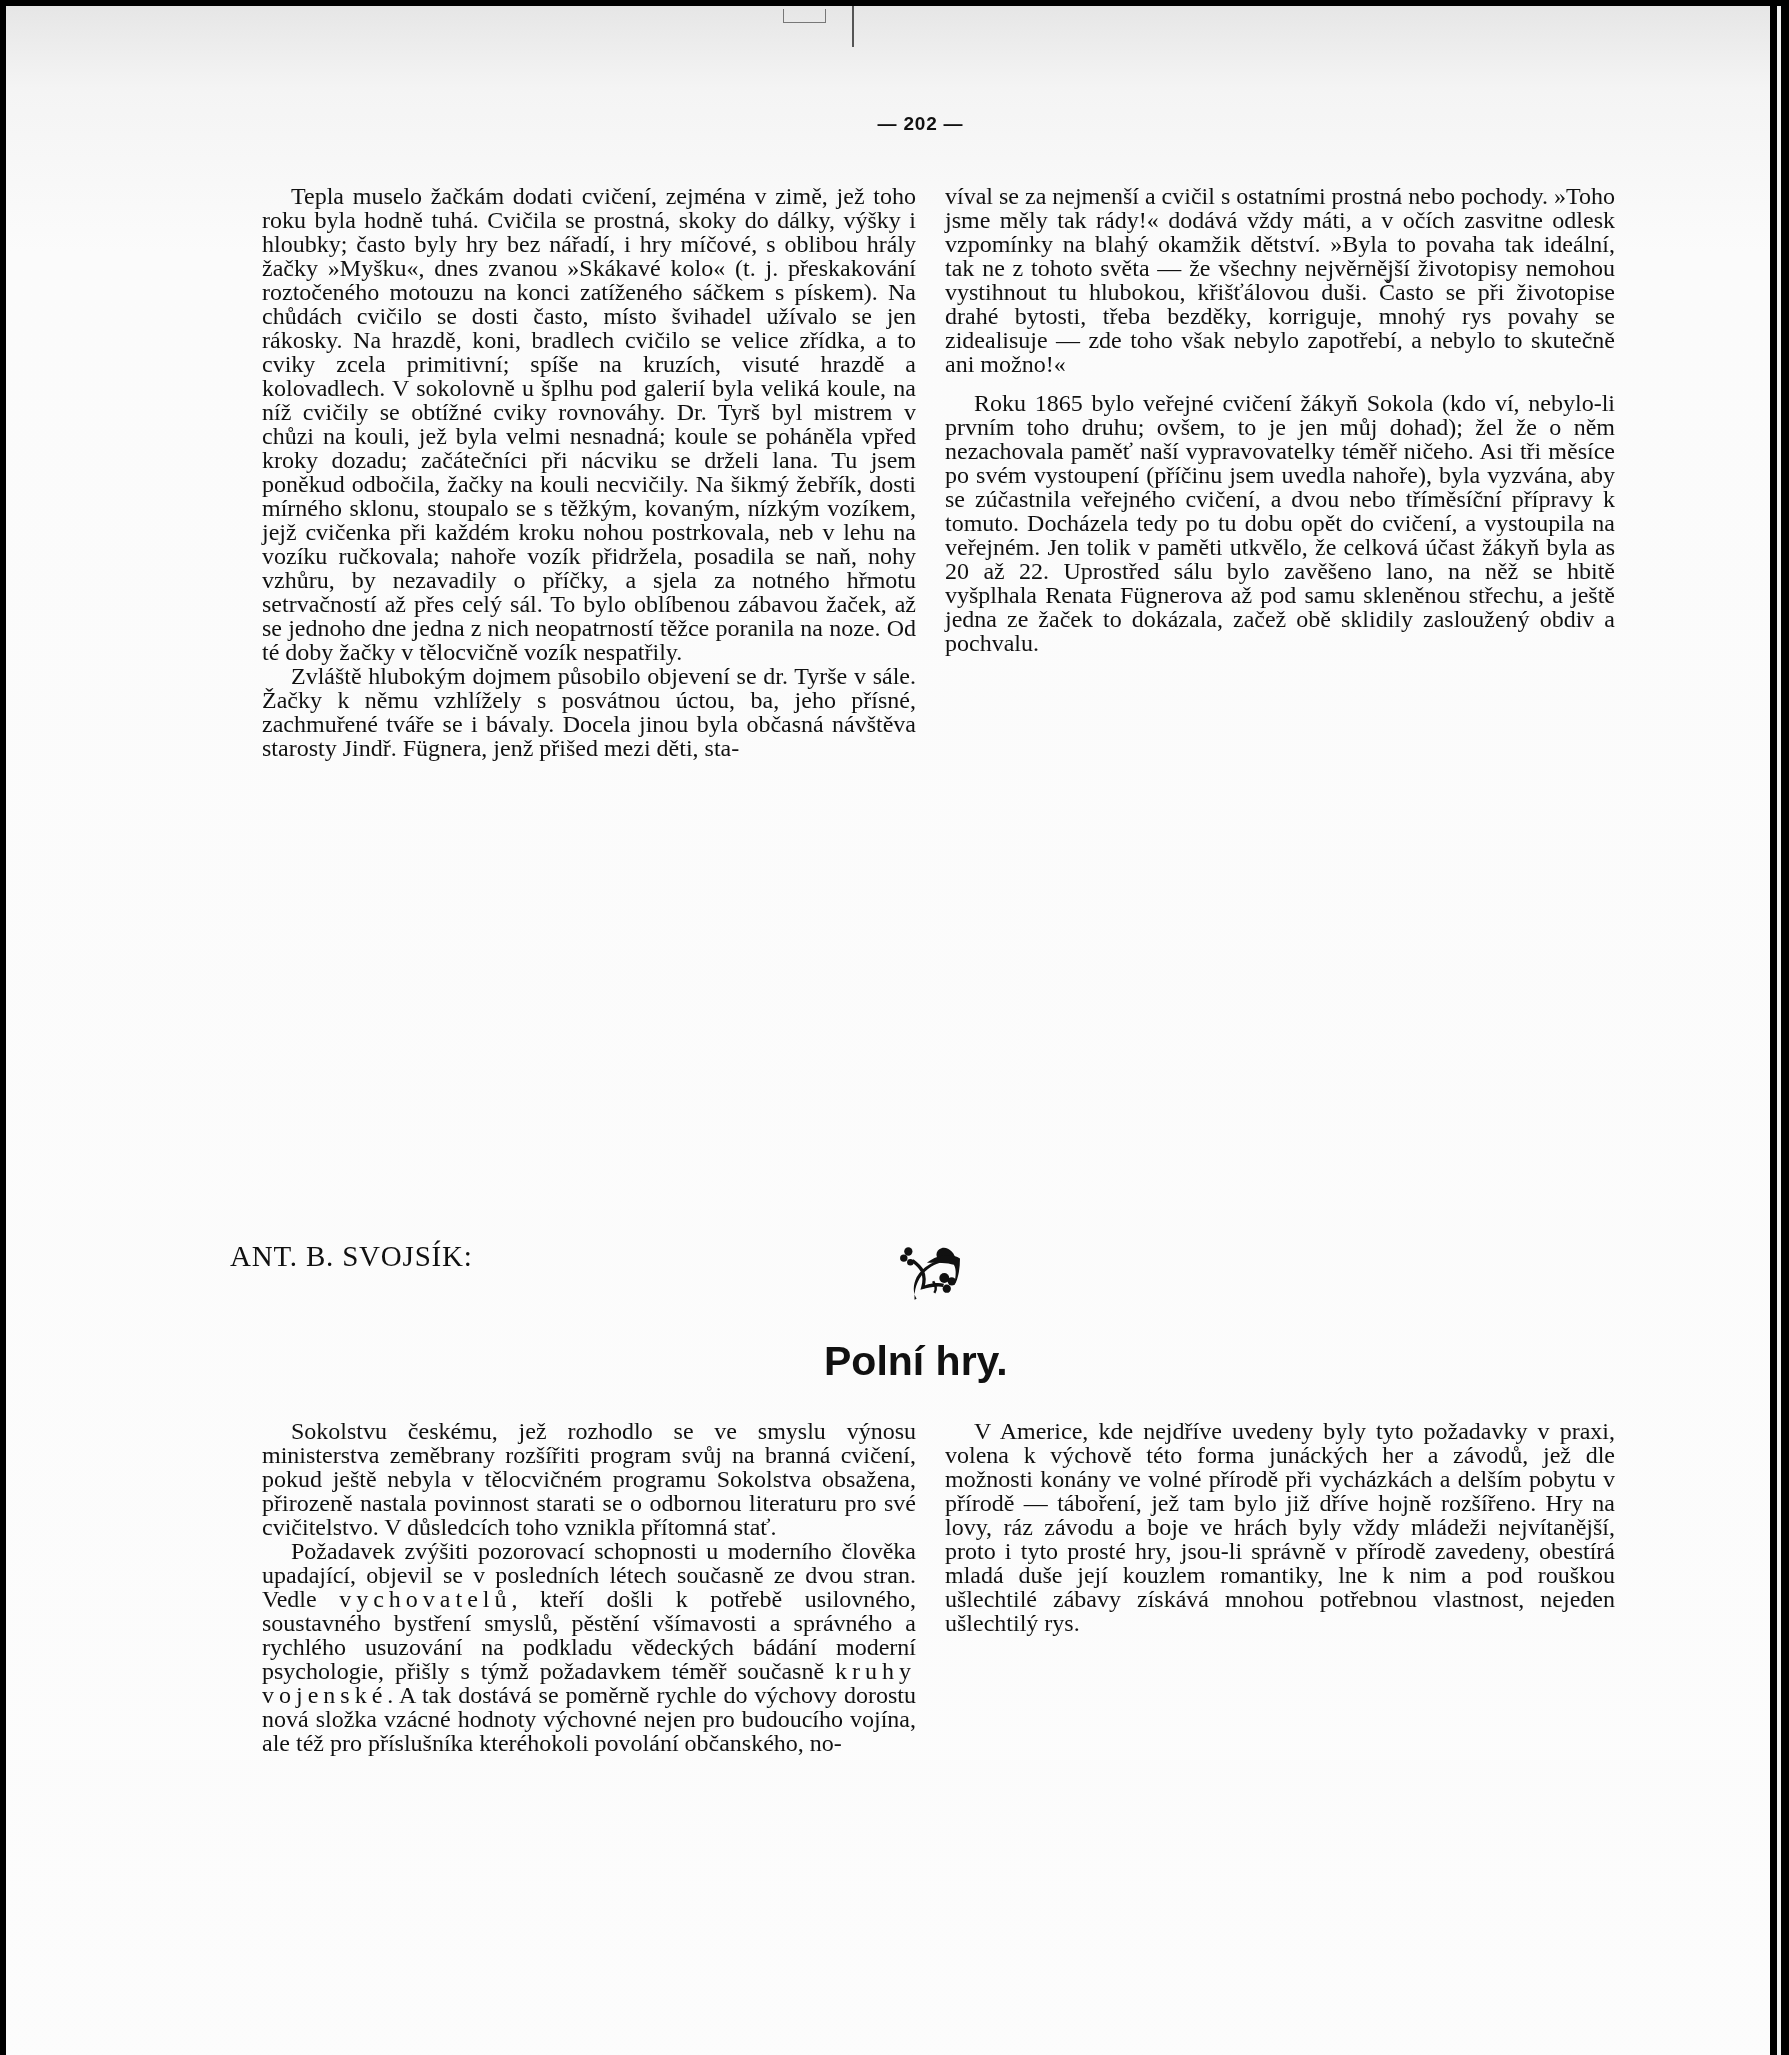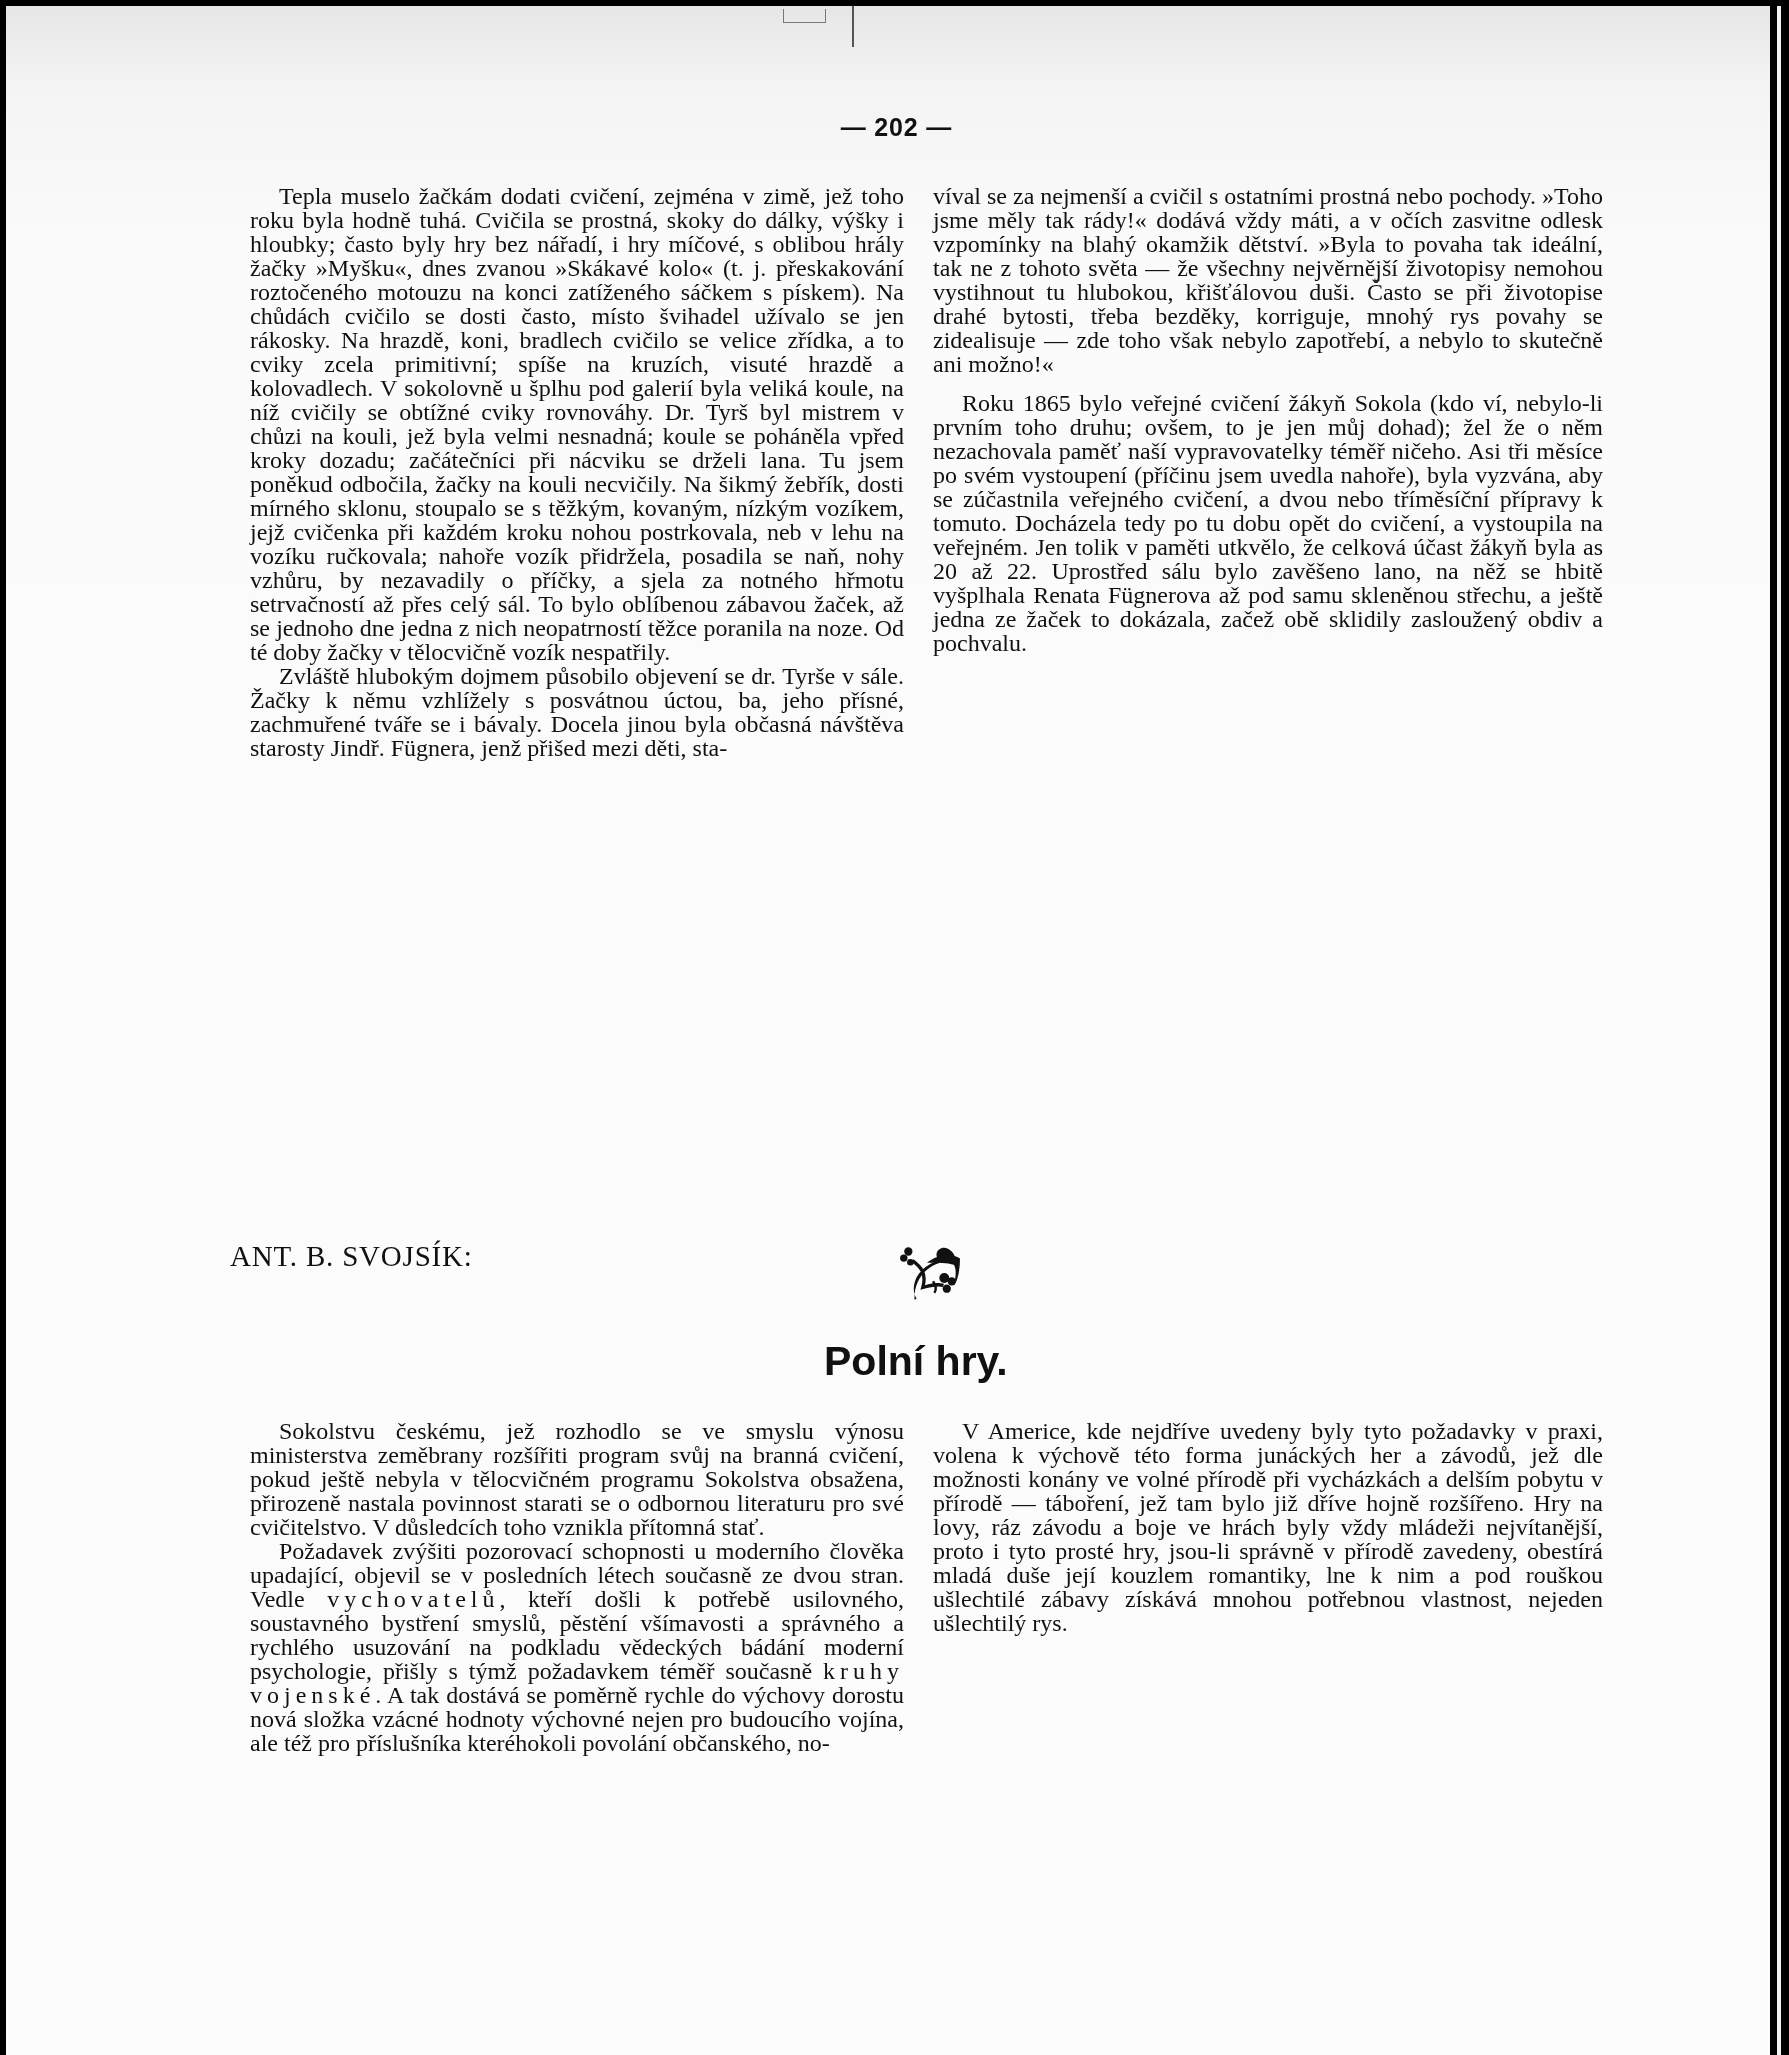--- a/index.html
+++ b/index.html
@@ -22,31 +22,32 @@
     background: #f2f2f2;
   }
   .tab-mark {
     position: absolute; left: 783px; top: 9px; width: 41px; height: 13px;
     border-left: 1.2px solid #777; border-bottom: 1.2px solid #777; border-right: 1.2px solid #777;
   }
   .crease {
     position: absolute; left: 852px; top: 6.2px; width: 1.6px; height: 41px; background: #555;
   }
   .page-number {
-    position: absolute; left: 829px; top: 113px; width: 123px;
-    text-align: right;
+    position: absolute; left: 859px; top: 113px; width: 123px;
+    text-align: center;
     font-family: "Liberation Sans", "DejaVu Sans", sans-serif;
-    font-size: 25px; font-weight: bold; letter-spacing: 0.8px;
+    font-size: 19px; font-weight: bold; letter-spacing: 0.8px;
   }
   .col {
     position: absolute;
     font-size: 24px;
     line-height: 24px;
     text-align: justify;
     hyphens: manual;
+    margin-left: 12px;
   }
   .col p { margin: 0; text-indent: 29px; }
   .col p + p { margin-top: 0; }
   .col .gap { margin-top: 15px; }
   .col .no-indent { text-indent: 0; }
   .col-top-left  { left: 250px;  top: 184px;  width: 654px; }
   .col-top-right { left: 933px; top: 184px;  width: 670px; }
   .col-bot-left  { left: 250px;  top: 1419px; width: 654px; }
   .col-bot-right { left: 933px; top: 1419px; width: 670px; }
   .signature {

